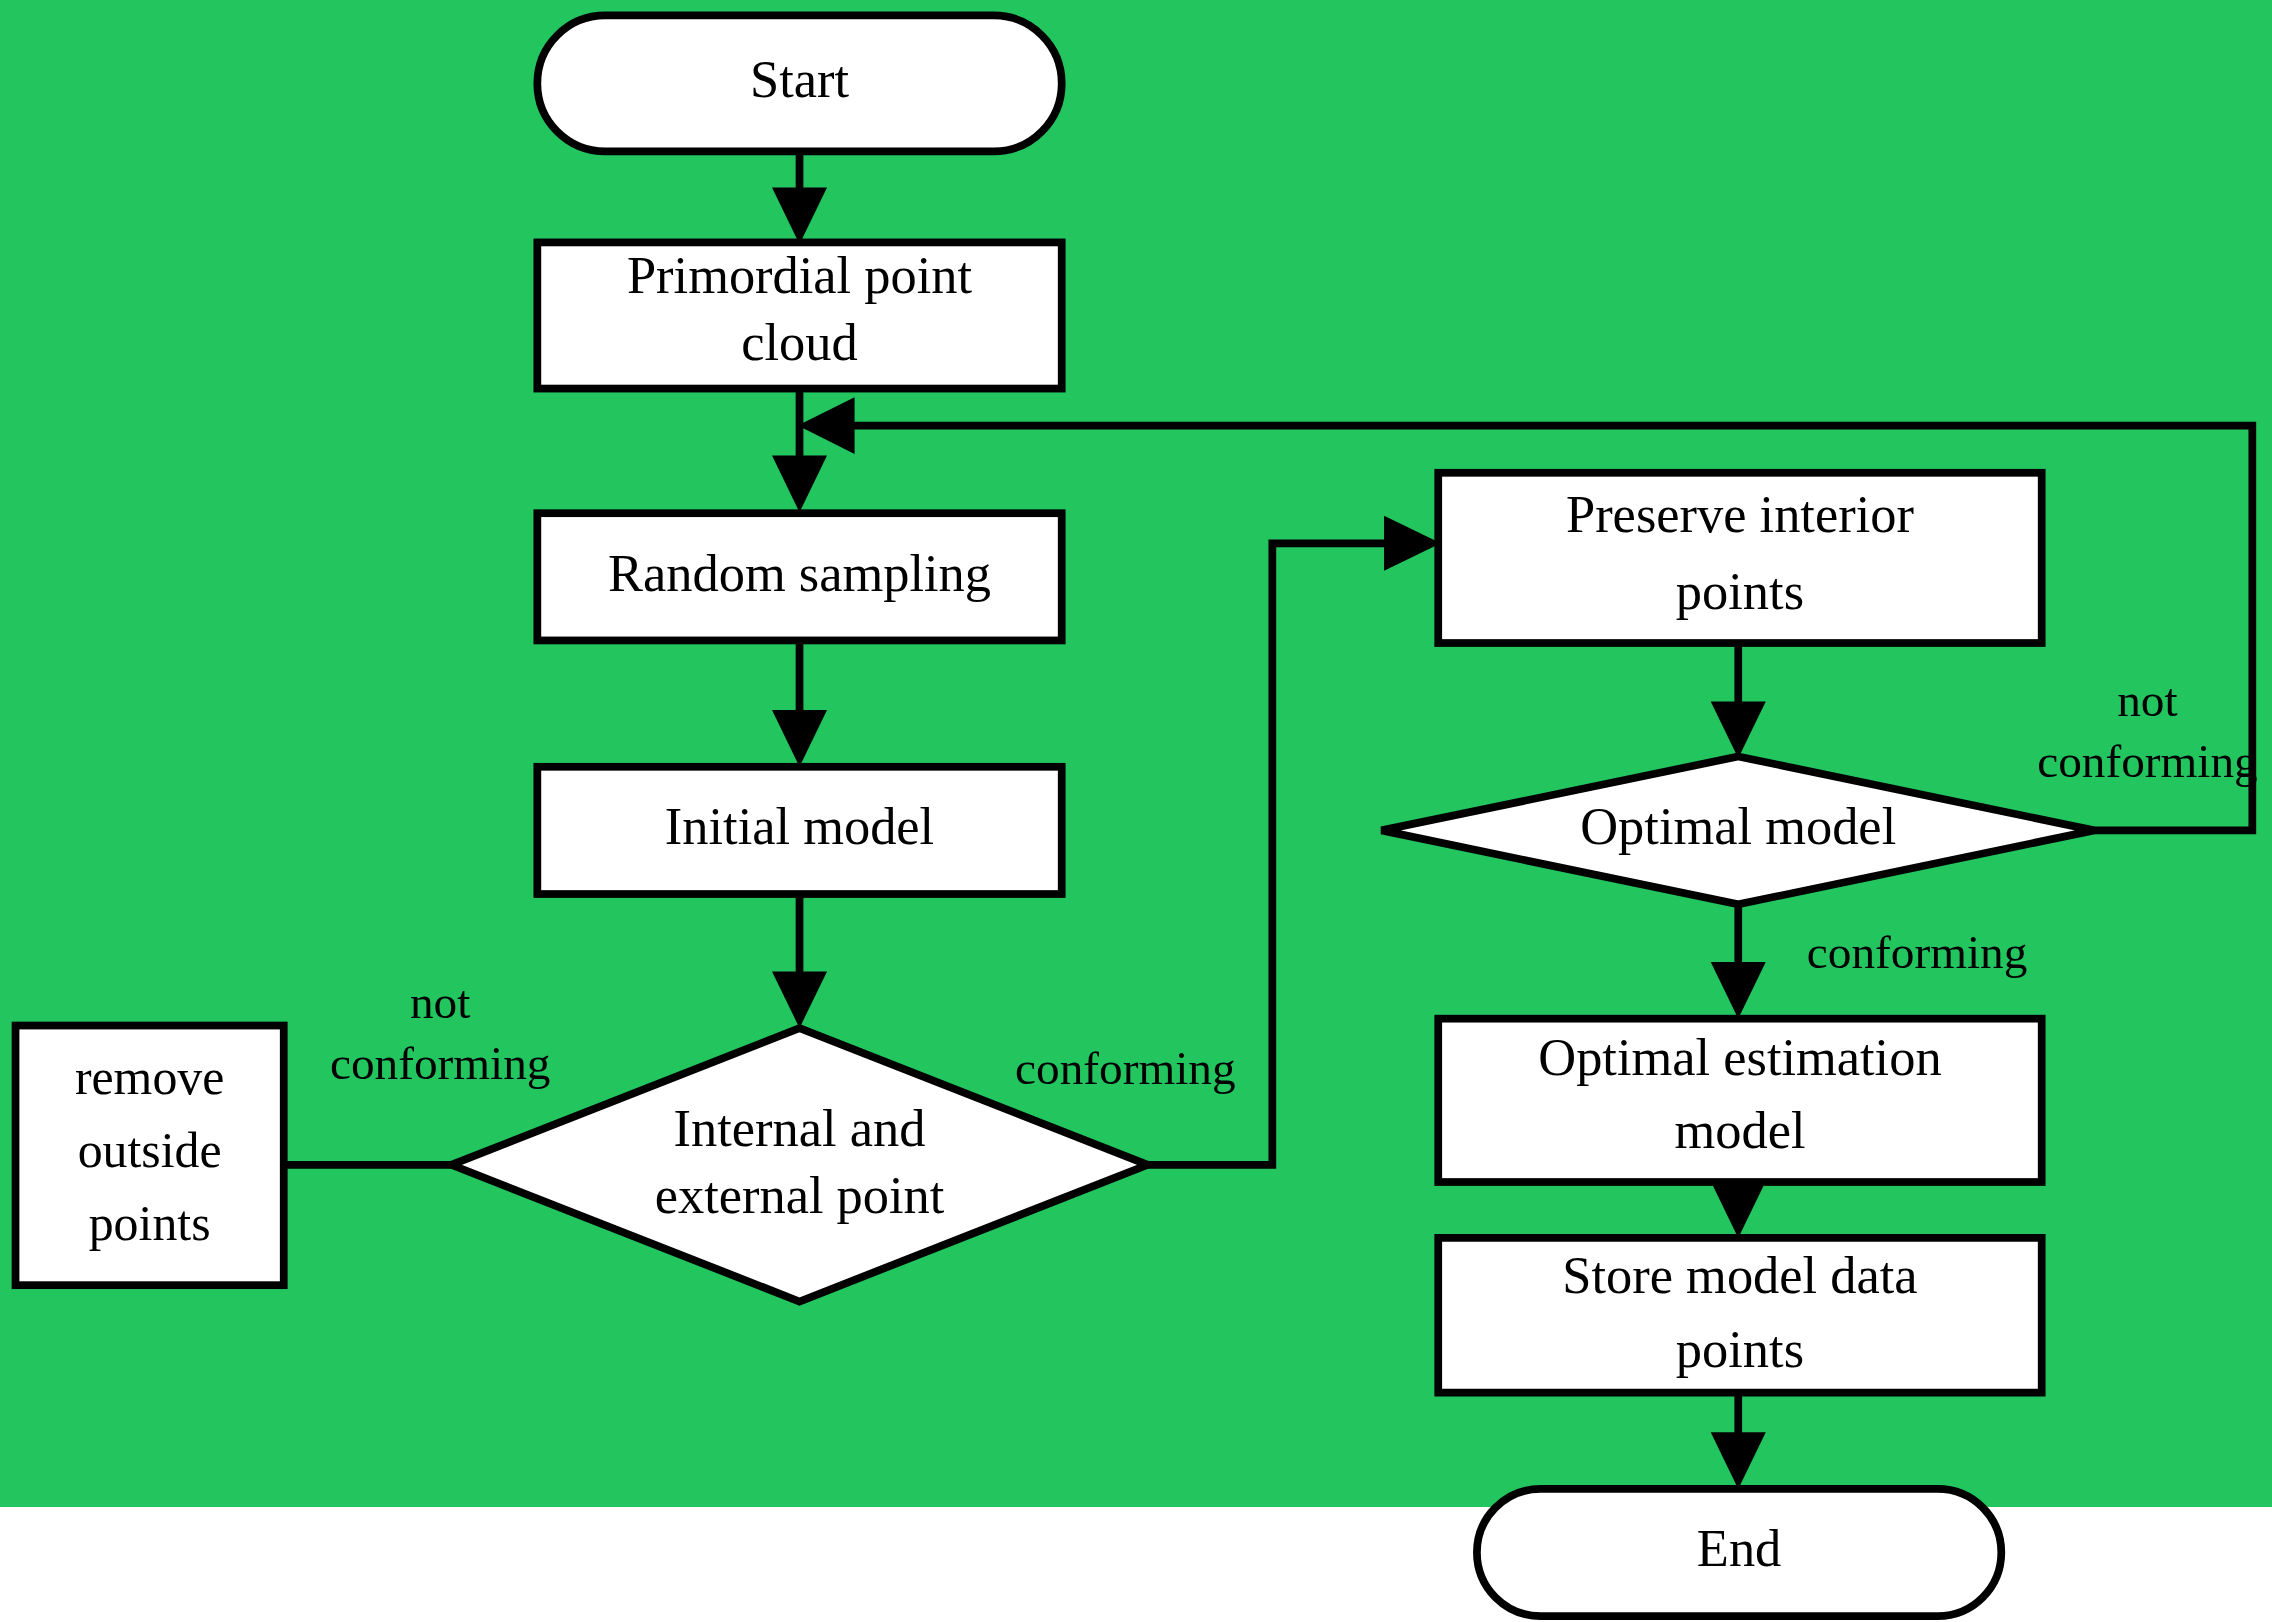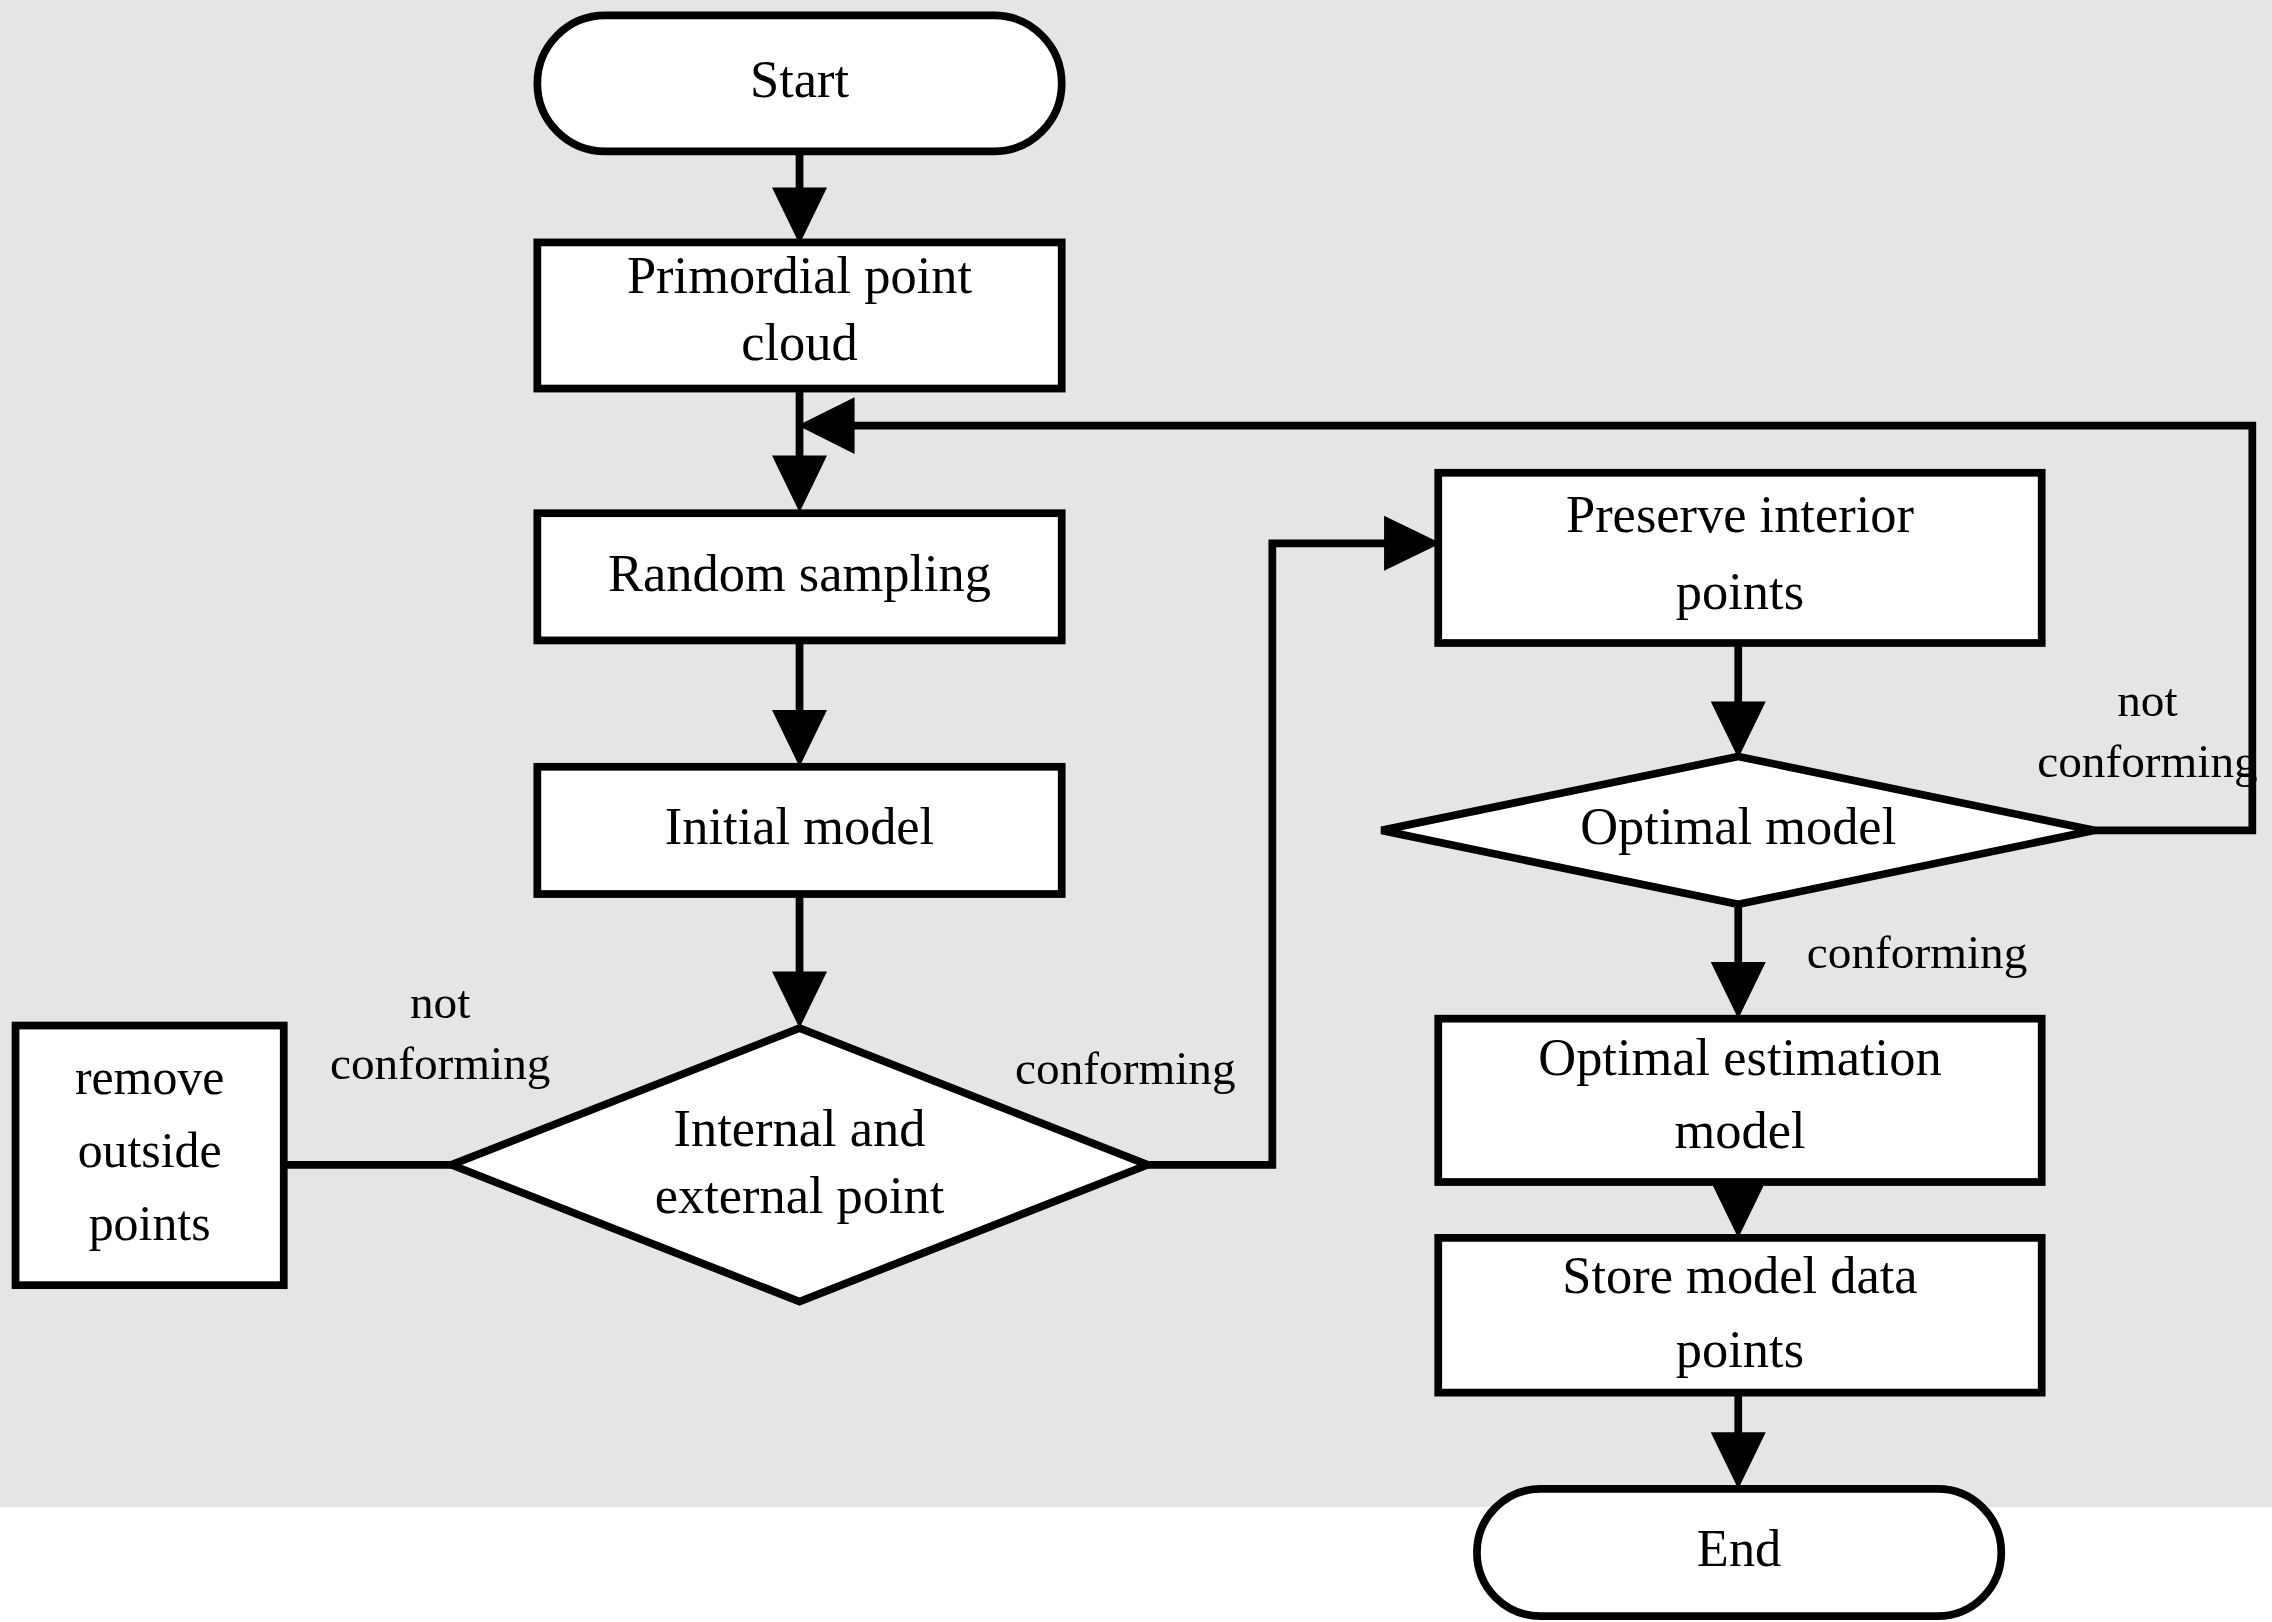--- a/index.html
+++ b/index.html
@@ -11,21 +11,21 @@
   body {
     width: 2273px;
     height: 1623px;
     overflow: hidden;
     font-family: "Liberation Serif", "DejaVu Serif", serif;
   }
   #flow-root {
     position: relative;
     width: 2273px;
     height: 1507px;
-    background: #e5e5e5;
+    background: #22c55e;
   }
   svg#flow-svg {
     position: absolute;
     top: 0;
     left: 0;
     width: 2273px;
     height: 1623px;
     display: block;
   }
   .node-shape {

